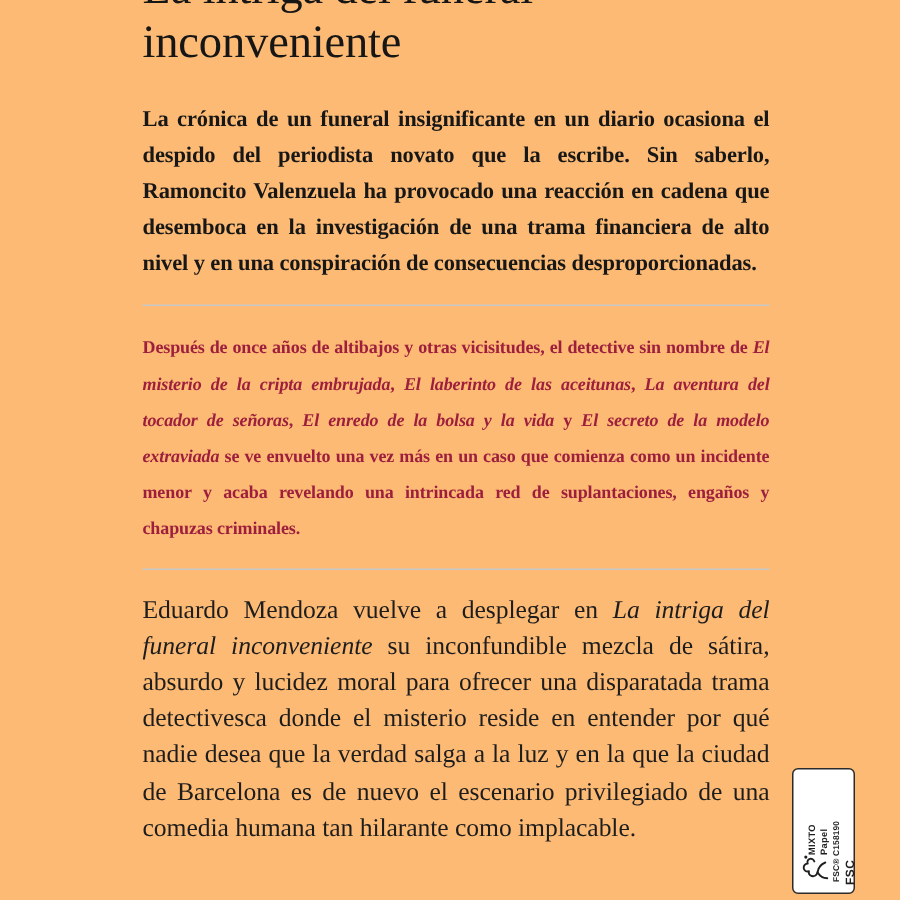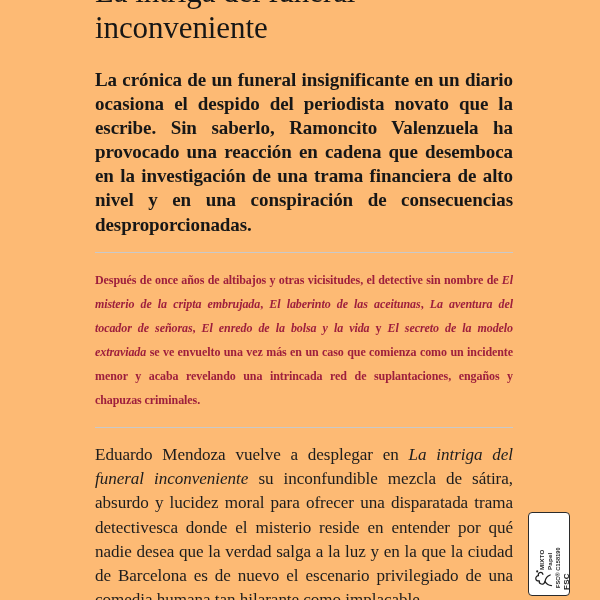--- a/index.html
+++ b/index.html
@@ -48,21 +48,21 @@
 
   
   .para {
     text-align: justify;
     text-justify: inter-word;
     margin: 0;
     hyphens: manual;
   }
 
   .para-lead {
-    font-size: 19px;
+    font-size: 15px;
     line-height: 24.1px;
     font-weight: 700;
     color: #171717;
     margin-top: 22px;
     letter-spacing: -0.08px;
   }
 
   .para-red {
     font-size: 12px;
     line-height: 24.1px;

